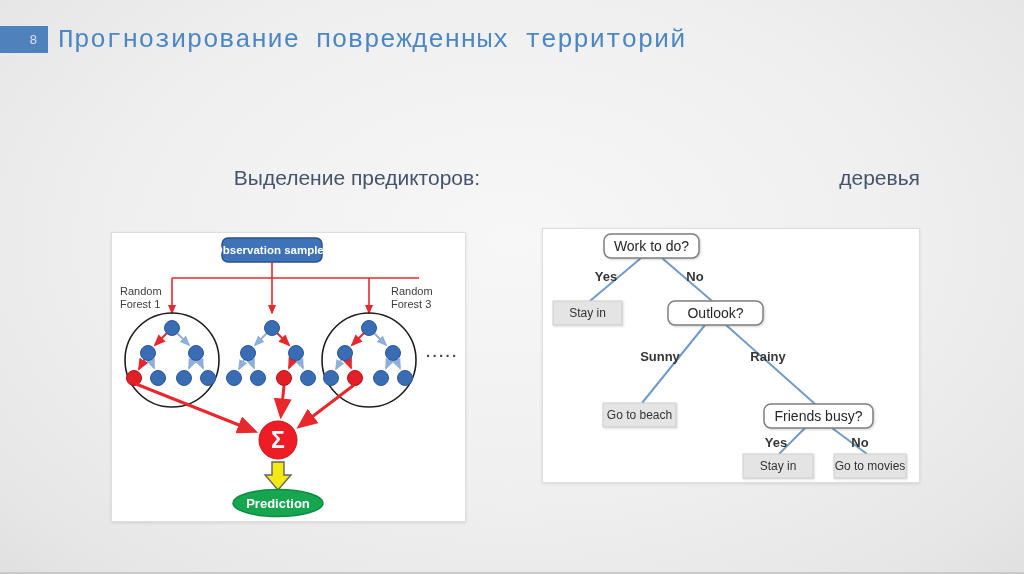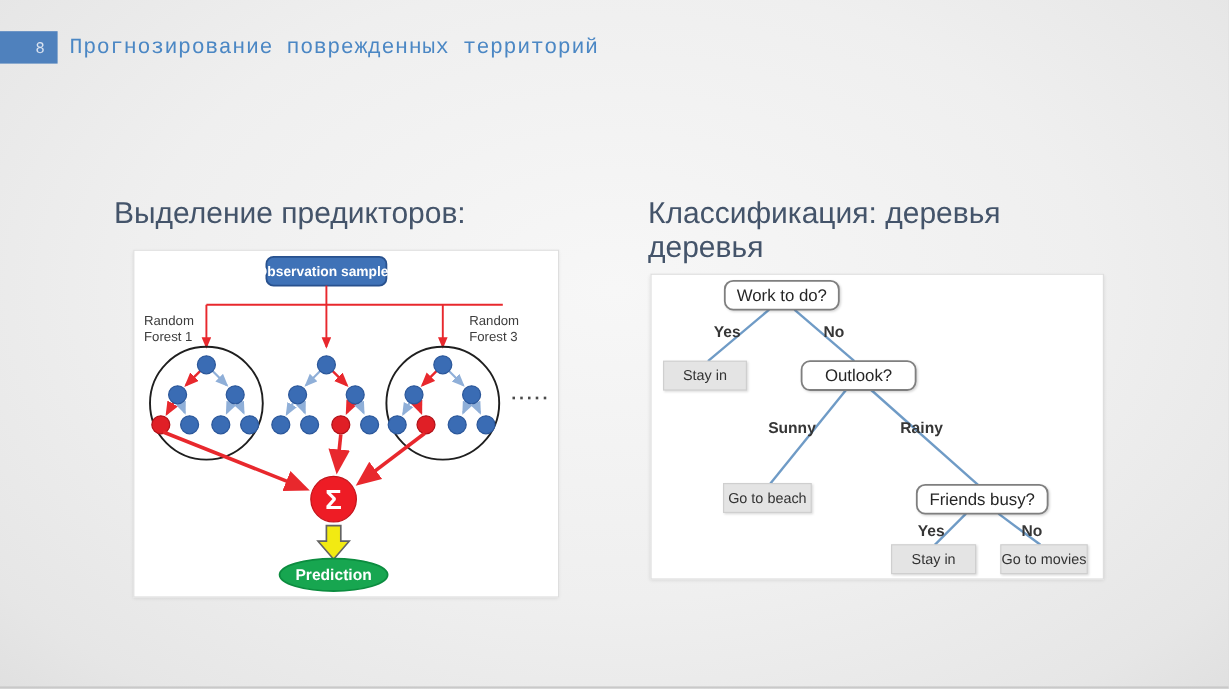--- a/index.html
+++ b/index.html
@@ -11,35 +11,35 @@
   .stage::after { content:""; position:absolute; left:0; bottom:0; width:100%; height:2px; background:#c9c9c9; }
 
   
   .num-badge {
     position:absolute; left:0; top:26px; width:48px; height:27px;
     background:#4f81bd; color:#d9e2f0; font-size:13px;
     display:flex; align-items:center; justify-content:flex-end; padding-right:11px; box-sizing:border-box;
   }
   .slide-title {
     position:absolute; left:58px; top:26px; margin:0; font-weight:normal;
-    font-family:"Liberation Mono", monospace; font-size:18px; line-height:28px;
+    font-family:"Liberation Mono", monospace; font-size:26px; line-height:28px;
     color:#4b87c4; letter-spacing:0.5px; white-space:nowrap;
   }
 
   
-  .col-heading { position:absolute; margin:0; font-weight:normal; text-align:left;
-    color:#44546a; font-size:25px; line-height:28px; }
+  .col-heading { position:absolute; margin:0; font-weight:normal; text-align:right;
+    color:#44546a; font-size:21px; line-height:28px; }
   .col-heading span { display:block; }
   .heading-left  { left:95px;  top:164px; width:385px; }
   .heading-right { left:540px; top:164px; width:380px; }
 
   
   .panel { position:absolute; background:#ffffff; border:1px solid #dedede;
     box-shadow:0 1px 3px rgba(0,0,0,0.10); box-sizing:content-box; }
-  .panel-left  { left:111px; top:208px; width:353px; height:288px;text-decoration:underline; }
+  .panel-left  { left:111px; top:232px; width:353px; height:288px;text-decoration:underline; }
   .panel-right { left:542px; top:228px; width:376px; height:253px; }
   .panel svg { display:block; }
 
   
   .rf-line   { stroke:#e8282d; stroke-width:1.6; fill:none; }
   .edge-blue { stroke:#8fafd8; stroke-width:1.8; }
   .edge-red  { stroke:#e8282d; stroke-width:2; }
   .edge-red-thick { stroke:#e8282d; stroke-width:3; }
   .node      { fill:#3a6cb4; stroke:#2b579a; stroke-width:1; }
   .node-red  { fill:#e01f26; stroke:#b01118; stroke-width:1; }
@@ -68,21 +68,20 @@
 
   <div class="num-badge">
     <span>8</span>
   </div>
   <h1 class="slide-title">Прогнозирование поврежденных территорий</h1>
 
   <h2 class="col-heading heading-left">
     <span>Выделение предикторов:</span>
   </h2>
   <h2 class="col-heading heading-right">
-    <span>Классификация: деревья</span>
     <span>деревья</span>
   </h2>
 
   <div class="panel panel-left">
     <svg width="353" height="288" viewBox="0 0 353 288">
       <defs>
         <marker id="ab" markerWidth="8" markerHeight="8" refX="5" refY="2.5" orient="auto">
           <path d="M0,0 L6,2.5 L0,5 z" fill="#8fafd8"></path>
         </marker>
         <marker id="ar" markerWidth="8" markerHeight="8" refX="5" refY="2.5" orient="auto">

